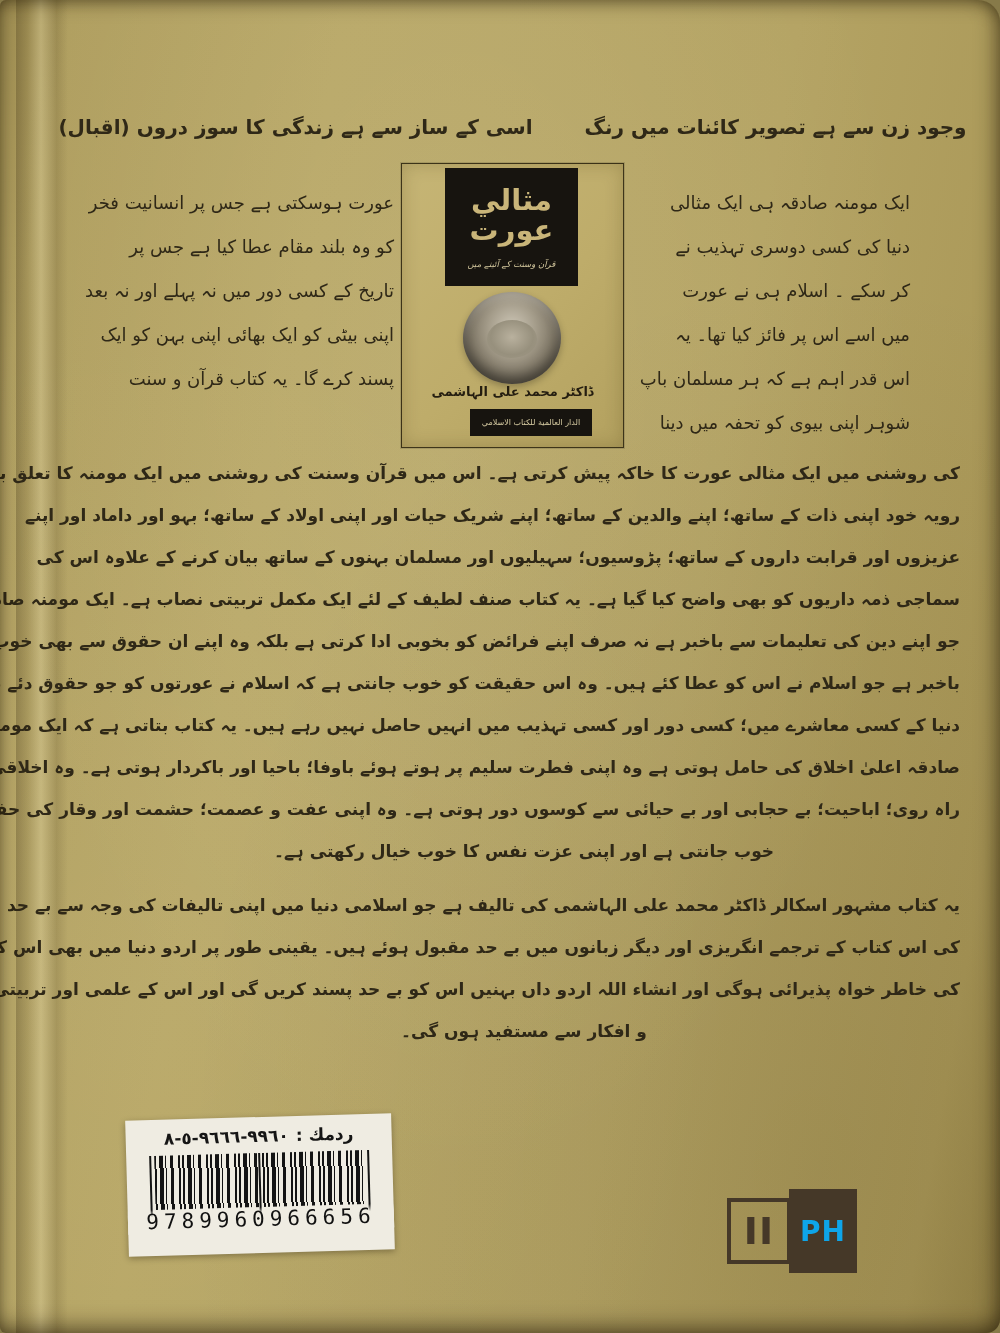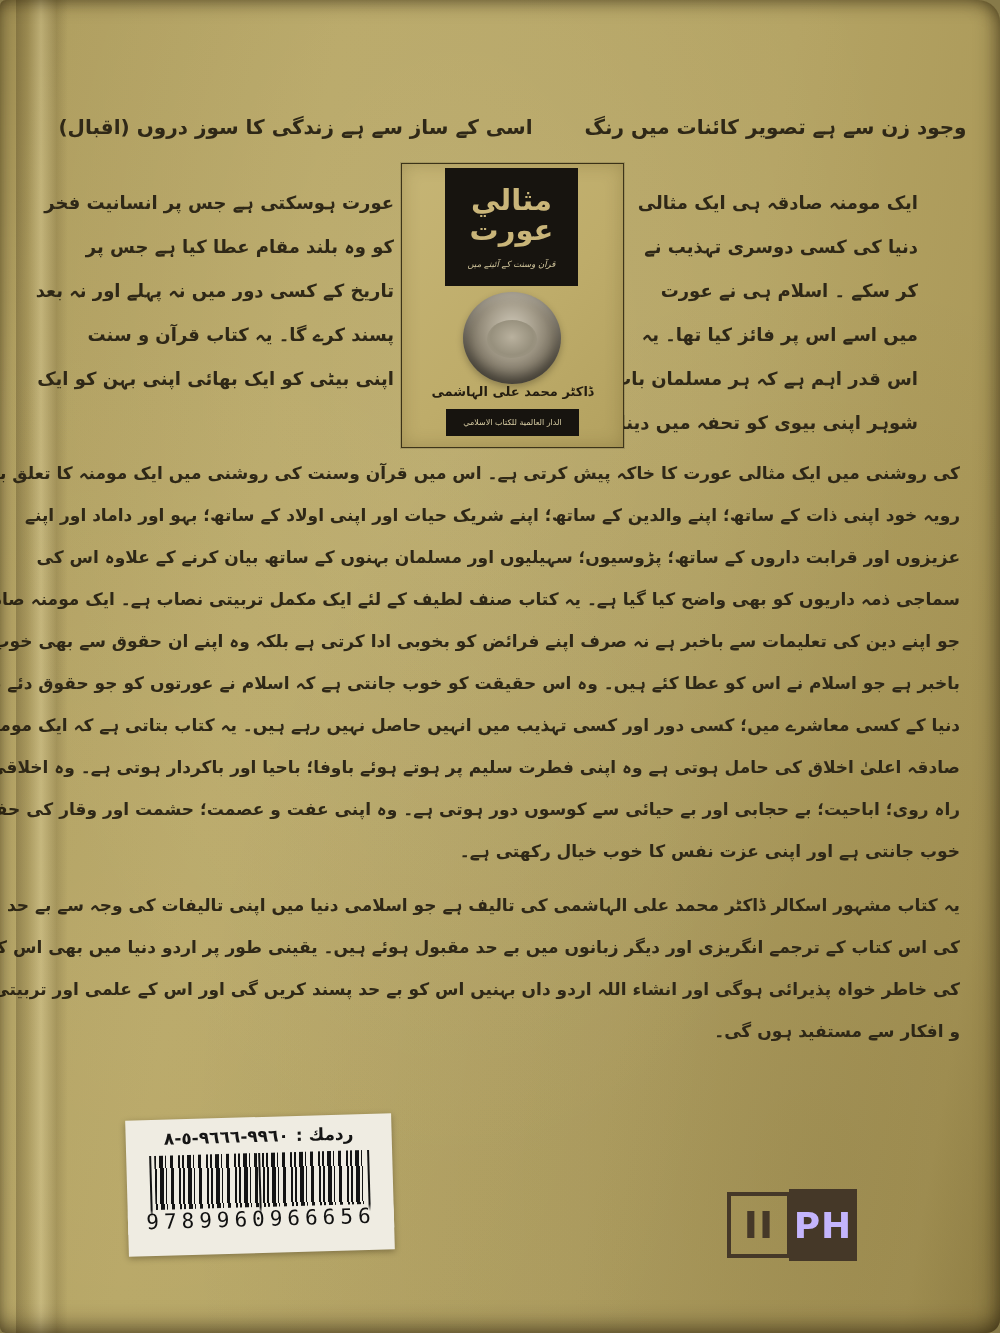--- a/index.html
+++ b/index.html
@@ -34,24 +34,24 @@
       rgba(240,230,185,0.28) 48%, rgba(55,42,15,0.14) 78%, rgba(55,42,15,0) 100%);
   }
   .urdu { direction:rtl; color:#2f2817; }
   .quote {
     position:absolute; left:110px; right:85px; top:101px; height:52px;
     display:flex; justify-content:center; align-items:center; gap:52px;
     font-size:20px; font-weight:bold; white-space:nowrap;
   }
   .column { position:absolute; top:181px; }
   .column .col-line {
-    height:44px; line-height:44px; font-size:18px; font-weight:bold;
+    height:44px; line-height:44px; font-size:18px; font-weight:normal;
     text-align:right; white-space:nowrap;
   }
-  .col-right { left:626px; width:284px;padding-left:8px; }
+  .col-right { left:626px; width:284px; }
   .col-left  { left:92px;  width:302px; }
 
   
   .cover {
     position:absolute; left:401px; top:163px; width:221px; height:283px;
     background:linear-gradient(135deg,#c6b575 0%,#beac6a 55%,#b3a15f 100%);
     border:1px solid rgba(38,30,10,0.85);
     box-shadow:0 0 0 1px rgba(0,0,0,0.12), inset 0 0 18px rgba(60,45,10,0.22);
   }
   .cover-header {
@@ -73,31 +73,31 @@
   .bowl::after {
     content:""; position:absolute; left:24px; top:28px; width:50px; height:38px;
     border-radius:50%;
     background:radial-gradient(ellipse at 50% 45%, #b9b19e 0%, #97907d 60%, rgba(120,112,95,0) 100%);
   }
   .cover-author {
     position:absolute; left:0; top:220px; width:100%;
     text-align:center; font-size:13px; font-weight:bold; color:#241d10; direction:rtl;
   }
   .cover-pub {
-    position:absolute; left:44px; top:245px; width:133px; height:27px;
+    position:absolute; left:68px; top:245px; width:122px; height:27px;
     background:#17140f; color:#d6cba2; font-size:8px; direction:rtl;
     display:flex; align-items:center; justify-content:center; white-space:nowrap;
   }
 
   .para { position:absolute; left:88px; width:872px; }
   .para .line {
     height:42px; line-height:42px; font-size:17px; font-weight:bold;
     text-align:right; white-space:nowrap;
   }
-  .para .line.centered { text-align:right; }
+  .para .line.centered { text-align:center; }
   .para1 { top:452px; }
   .para2 { top:884px; }
 
   
   .label {
     position:absolute; left:127px; top:1117px; width:266px; height:136px;
     background:#efece2; transform:rotate(-1.6deg);
     box-shadow:0 2px 6px rgba(30,20,5,0.35);
   }
   .label-isbn {
@@ -124,23 +124,23 @@
   }
 
   
   .logo { position:absolute; left:727px; top:1189px; display:flex; align-items:center; }
   .logo-left {
     width:56px; height:58px; border:4px solid #453828;
     display:flex; align-items:center; justify-content:center;
     color:#453828; font-weight:bold; font-size:38px; letter-spacing:1px;
   }
   .logo-right {
-    width:68px; height:72px; background:#453828; margin-left:-2px;
+    width:68px; height:84px; background:#453828; margin-left:-2px;
     display:flex; align-items:center; justify-content:center;
-    color:#c4b5fd; font-weight:bold; font-size:36px; letter-spacing:1px;
+    color:#0ea5e9; font-weight:bold; font-size:28px; letter-spacing:1px;
   }
 </style>
 </head>
 <body>
 
 <div class="page">
   <div class="spine"></div>
 
   <div class="quote urdu">
     <span>وجود زن سے ہے تصویر کائنات میں رنگ</span>
@@ -153,22 +153,22 @@
     <div class="col-line">کر سکے ۔ اسلام ہی نے عورت</div>
     <div class="col-line">میں اسے اس پر فائز کیا تھا۔ یہ</div>
     <div class="col-line">اس قدر اہم ہے کہ ہر مسلمان باپ</div>
     <div class="col-line">شوہر اپنی بیوی کو تحفہ میں دینا</div>
   </div>
 
   <div class="column col-left urdu">
     <div class="col-line">عورت ہوسکتی ہے جس پر انسانیت فخر</div>
     <div class="col-line">کو وہ بلند مقام عطا کیا ہے جس پر</div>
     <div class="col-line">تاریخ کے کسی دور میں نہ پہلے اور نہ بعد</div>
+    <div class="col-line">اپنی بیٹی کو ایک بھائی اپنی بہن کو ایک</div>
     <div class="col-line">پسند کرے گا۔ یہ کتاب قرآن و سنت</div>
-    <div class="col-line">اپنی بیٹی کو ایک بھائی اپنی بہن کو ایک</div>
   </div>
 
   <div class="cover">
     <div class="cover-header">
       <div class="cover-title">
         <div>مثالي</div>
         <div>عورت</div>
       </div>
       <div class="cover-subtitle">قرآن وسنت کے آئینے میں</div>
     </div>

